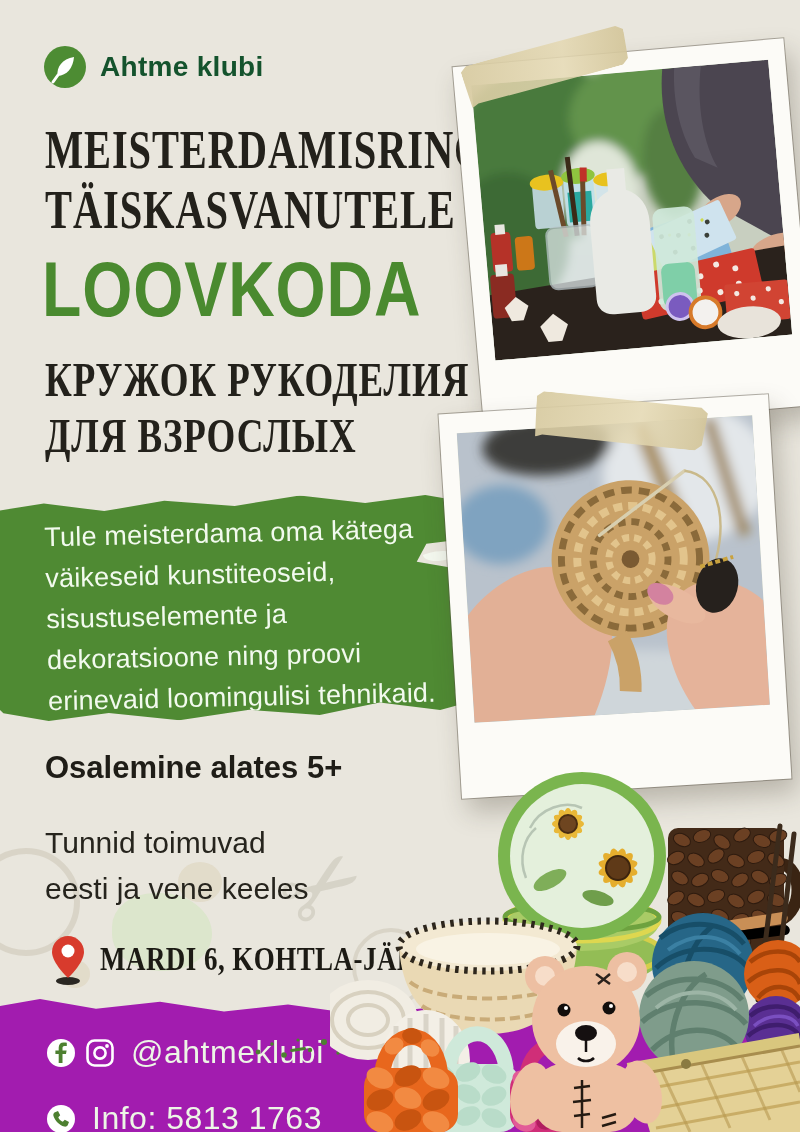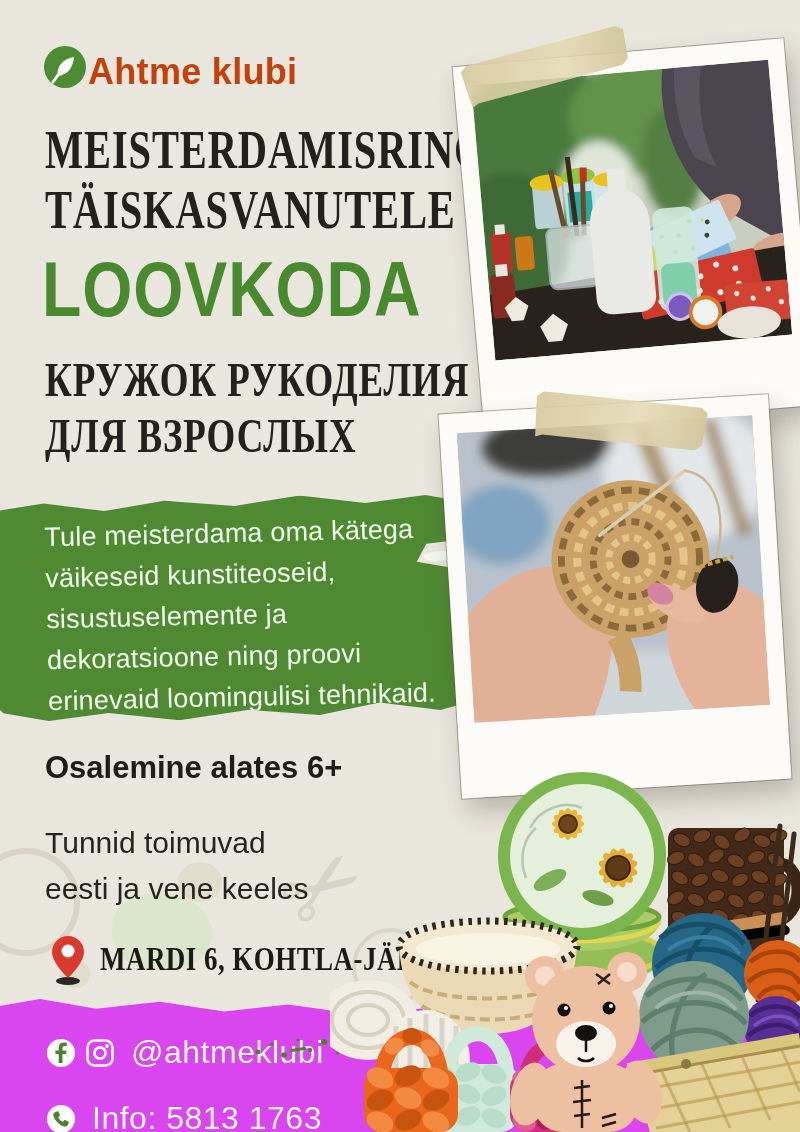--- a/index.html
+++ b/index.html
@@ -3,21 +3,21 @@
 <meta charset="utf-8">
 <style>
   html,body{margin:0;padding:0;background:#b9b6ac;}
   #poster{
     position:relative;width:800px;height:1132px;overflow:hidden;
     background:#e9e6dd;font-family:"Liberation Sans",sans-serif;
   }
   .abs{position:absolute;}
   
   .logo-circle{left:44px;top:46px;width:42px;height:42px;border-radius:50%;background:#4d8c33;z-index:4;}
-  .brand-text{left:88px;top:51px;font-size:36px;font-weight:800;color:#c2410c;letter-spacing:.3px;z-index:4;}
+  .brand-text{left:100px;top:51px;font-size:28px;font-weight:800;color:#14532d;letter-spacing:.3px;z-index:4;}
   
   .h-et{font-family:"Liberation Serif",serif;font-weight:700;color:#23211b;
         font-size:46px;letter-spacing:1px;transform:scale(.88,1.18);transform-origin:left top;white-space:nowrap;z-index:4;}
   .h-et.l1{left:45px;top:118px;}
   .h-et.l2{left:45px;top:178px;}
   .h-loov{left:42px;top:246px;font-size:70px;font-weight:800;color:#4a8a2f;
         letter-spacing:1px;transform:scale(.92,1.1);transform-origin:left top;white-space:nowrap;z-index:4;}
   .h-ru{font-family:"Liberation Serif",serif;font-weight:700;color:#23211b;
         font-size:42px;letter-spacing:1px;transform:scale(.88,1.15);transform-origin:left top;white-space:nowrap;z-index:4;}
   .h-ru.l1{left:45px;top:352px;}
@@ -27,21 +27,21 @@
     clip-path:polygon(2% 4%,12% 1%,24% 5%,36% 1%,50% 4%,63% 0%,76% 4%,88% 1%,97% 5%,99% 14%,97% 21%,88% 23%,86% 31%,95% 35%,99% 41%,98% 55%,100% 68%,98% 82%,99% 93%,90% 98%,78% 94%,66% 99%,52% 96%,38% 100%,24% 96%,12% 99%,3% 95%,0% 88%,1% 70%,0% 50%,1% 30%,0% 12%);}
   .banner-text{position:absolute;left:60px;top:16px;font-size:27px;line-height:41px;color:#f2faee;letter-spacing:.2px;}
   .leaf-fleck{left:424px;top:550px;width:30px;height:12px;background:#f4f8ef;border-radius:0 90% 0 90%;transform:rotate(-18deg);z-index:3;}
   
   .age{left:45px;top:750px;font-size:31px;font-weight:700;color:#1f1d17;z-index:4;}
   .sched{left:45px;top:820px;font-size:30px;color:#26241d;line-height:46px;z-index:4;}
   .addr-row{left:50px;top:934px;z-index:4;display:flex;align-items:flex-start;}
   .addr-text{font-family:"Liberation Serif",serif;font-weight:700;font-size:30px;color:#1c1a14;
      letter-spacing:.5px;transform:scale(.9,1.12);transform-origin:left top;white-space:nowrap;margin-left:14px;margin-top:6px;}
   
-  .footer{left:0;top:992px;width:800px;height:140px;background:#d946ef;z-index:6;
+  .footer{left:0;top:992px;width:800px;height:140px;background:#a21caf;z-index:6;
     clip-path:polygon(0 10%,5% 5%,12% 12%,20% 7%,28% 14%,36% 9%,45% 16%,54% 11%,62% 19%,70% 14%,78% 22%,86% 17%,93% 25%,100% 21%,100% 100%,0 100%);}
   .f-row{position:absolute;left:46px;display:flex;align-items:center;color:#edf6e6;}
   .f-row.r1{top:42px;}
   .f-row.r2{top:108px;}
   .f-text{font-size:32px;letter-spacing:.5px;margin-left:16px;}
   .speckles{left:250px;top:1022px;z-index:7;}
   
   .polaroid{background:#fcfbf7;box-shadow:0 0 0 1px rgba(86,80,66,.45),6px 14px 26px rgba(60,54,40,.28);z-index:10;}
   .polaroid .ph{position:absolute;left:17px;top:20px;overflow:hidden;background:#cfd4c9;}
   .pol-top{left:468px;top:52px;width:332px;height:368px;transform:rotate(-5deg);}
@@ -91,21 +91,21 @@
     <div class="banner-text">
       <div>Tule meisterdama oma kätega</div>
       <div>väikeseid kunstiteoseid,</div>
       <div>sisustuselemente ja</div>
       <div>dekoratsioone ning proovi</div>
       <div>erinevaid loomingulisi tehnikaid.</div>
     </div>
   </div>
   <div class="abs leaf-fleck"></div>
 
-  <div class="abs age">Osalemine alates 6+</div>
+  <div class="abs age">Osalemine alates 5+</div>
   <div class="abs sched">
     <div>Tunnid toimuvad</div>
     <div>eesti ja vene keeles</div>
   </div>
   <div class="abs addr-row">
     <svg width="36" height="52" viewBox="0 0 36 52">
       <ellipse cx="18" cy="47" rx="12" ry="4" fill="#2a2722"></ellipse>
       <path d="M18 2 C9.2 2 2 9.2 2 18 C2 29 18 44 18 44 C18 44 34 29 34 18 C34 9.2 26.8 2 18 2 Z" fill="#d83b2d"></path>
       <circle cx="18" cy="17" r="6.5" fill="#ffffff"></circle>
     </svg>

